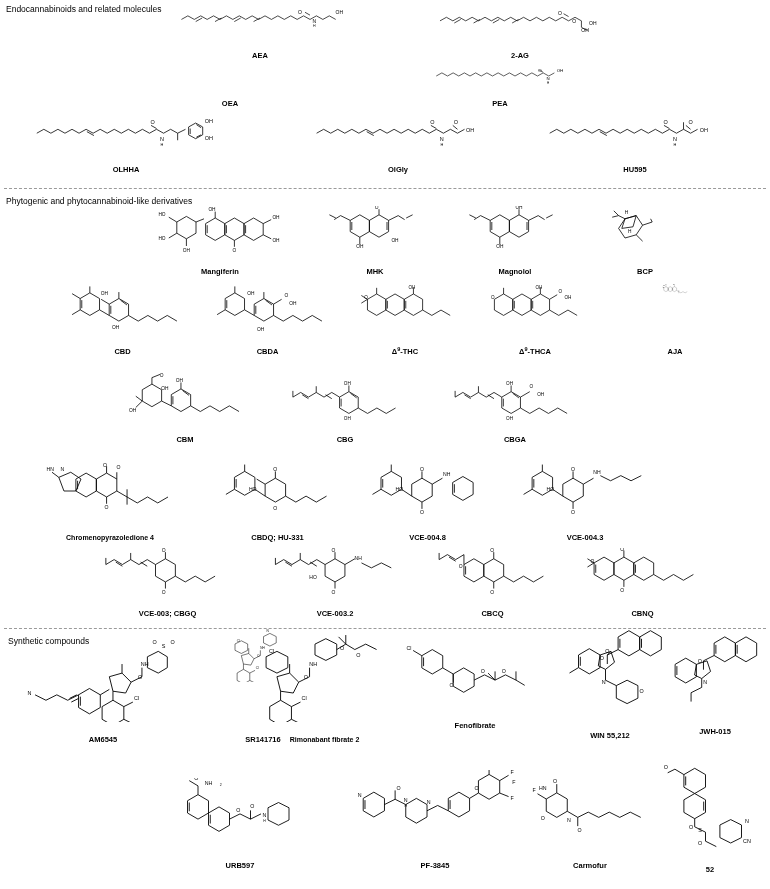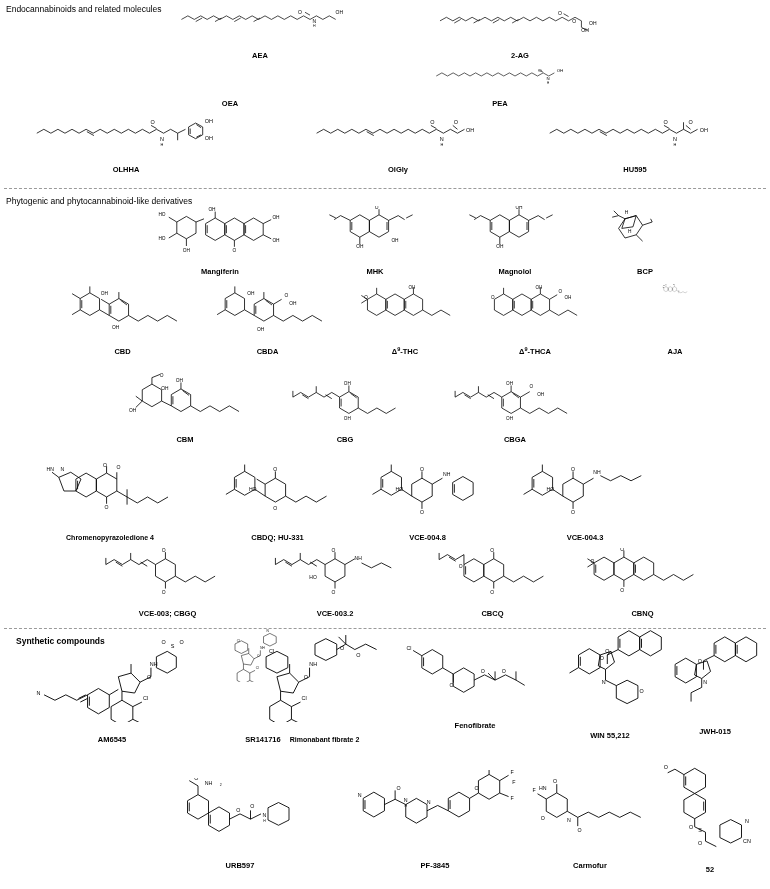--- a/index.html
+++ b/index.html
@@ -704,23 +704,23 @@
         <text x="48" y="4" font-size="6" text-anchor="middle">O</text>
         <text x="48" y="53" font-size="6" text-anchor="middle">O</text>
         <text x="12" y="18" font-size="6" text-anchor="middle">O</text>
       </svg>
     </div>
     <div class="label">CBNQ</div>
   </div>
 
   <div class="divider" style="top:628px;"></div>
 
-  <div class="section-title" style="left:16px;top:636px;font-weight:bold;">Synthetic compounds</div>
-
-  <div class="mol" style="left:27px;top:626px;width:170px;height:118px;">
+  <div class="section-title" style="left:8px;top:636px;">Synthetic compounds</div>
+
+  <div class="mol" style="left:18px;top:626px;width:170px;height:118px;">
     <div class="struct">
       <svg viewBox="0 0 170 106" preserveAspectRatio="xMidYMid meet">
         <g fill="none" stroke="#000" stroke-width="1">
           <path d="M10,76 L22,82 L34,76 L46,82"></path>
           <path d="M46,82 L58,76"></path>
             <path d="M48,80 L56,76"></path>
             <path d="M50,84 L58,80"></path>
           <polygon points="58,76 70,69 82,76 82,90 70,97 58,90"></polygon>
           <path d="M60,78 L60,88"></path>
           <path d="M82,76 L92,70"></path>

